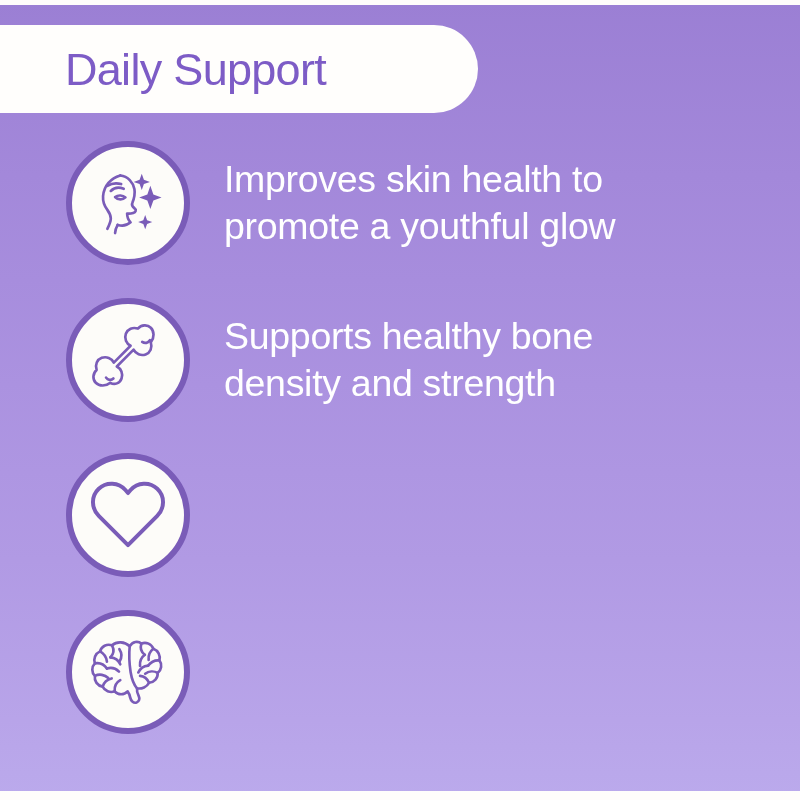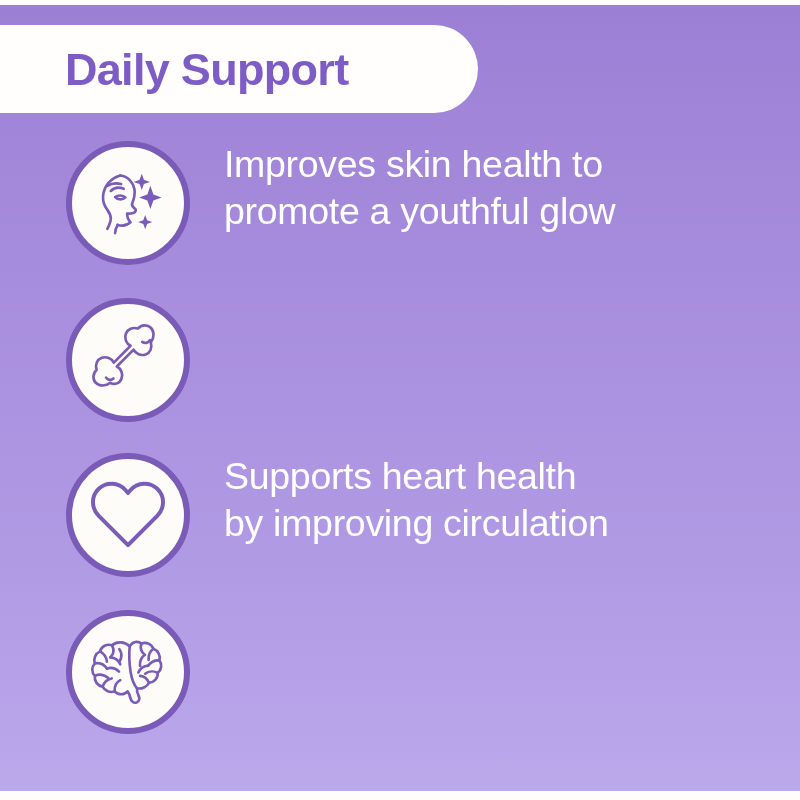--- a/index.html
+++ b/index.html
@@ -52,39 +52,40 @@
     border-radius: 0 44px 44px 0;
     display: flex;
     align-items: center;
     z-index: 4;
   }
 
   .header-title {
     margin-left: 105px;
     color: #7d5cc6;
     font-size: 45px;
-    font-weight: bold;
+    font-weight: normal;
     letter-spacing: -0.7px;
     line-height: 1;
     white-space: nowrap;
   }
 
   
   .benefits {
     position: absolute;
     left: 0;
     top: 134px;
     width: 800px;
   }
 
   .benefit-row {
     position: absolute;
     left: 0;
     width: 800px;
     display: flex;
+    align-items: center;
   }
 
   .benefit-row.r0 { top: 7px; }
   .benefit-row.r1 { top: 164px; }
   .benefit-row.r2 { top: 319px; }
   .benefit-row.r3 { top: 476px; }
 
   .icon-badge {
     flex: 0 0 auto;
     margin-left: 66px;
@@ -186,38 +187,38 @@
                    C80.5 16.5 81 24 76.5 29.5
                    C78.5 35.5 76 41.5 70.5 43.5
                    C65 45.5 59 43 56.5 38
                    L37 57.5
                    C42 60 44.5 66 42.5 71.5
                    C40.5 77 34.5 79.5 29.5 76.5 Z"></path>
           <path d="M24.5 70.5 C26.5 73.5 30.5 74 33 71.5"></path>
           <path d="M66.5 29 C69.5 31 73.5 30.5 75.5 27"></path>
         </svg>
       </div>
+      <div class="benefit-text">Supports healthy bone
+density and strength</div>
     </div>
 
     <div class="benefit-row r2">
       <div class="icon-badge">
         <svg viewBox="0 0 100 100">
           <path d="M50 85
                    L16 51
                    C7 42 7 28 16 19.5
                    C25 11 39 12 47 21
                    L50 24.5
                    L53 21
                    C61 12 75 11 84 19.5
                    C93 28 93 42 84 51
                    Z" style="stroke-width:4.6"></path>
         </svg>
       </div>
-      <div class="benefit-text">Supports heart health
-by improving circulation</div>
     </div>
 
     <div class="benefit-row r3">
       <div class="icon-badge">
         <svg viewBox="0 0 100 100">
 
           <path d="M52 20
                    C46 14.5 37 14 31.5 19
                    C25.5 17 19 20 17.5 26
                    C12 28.5 9.5 34.5 11.5 40

